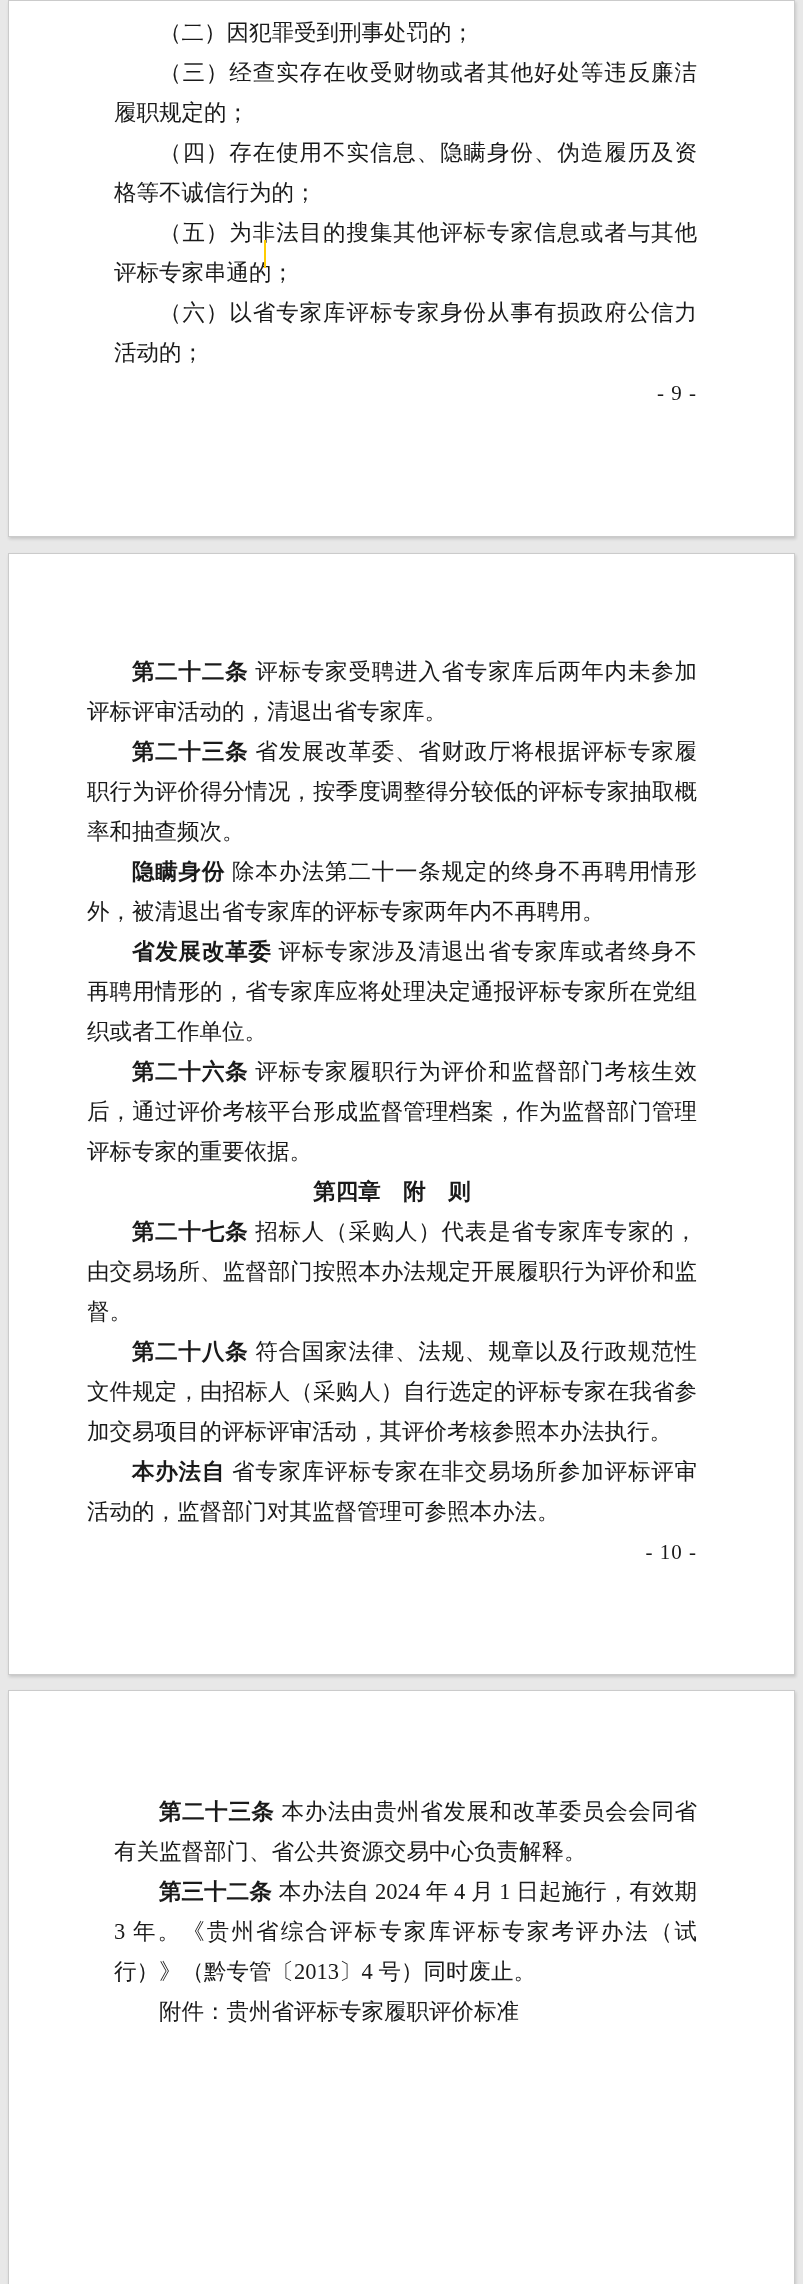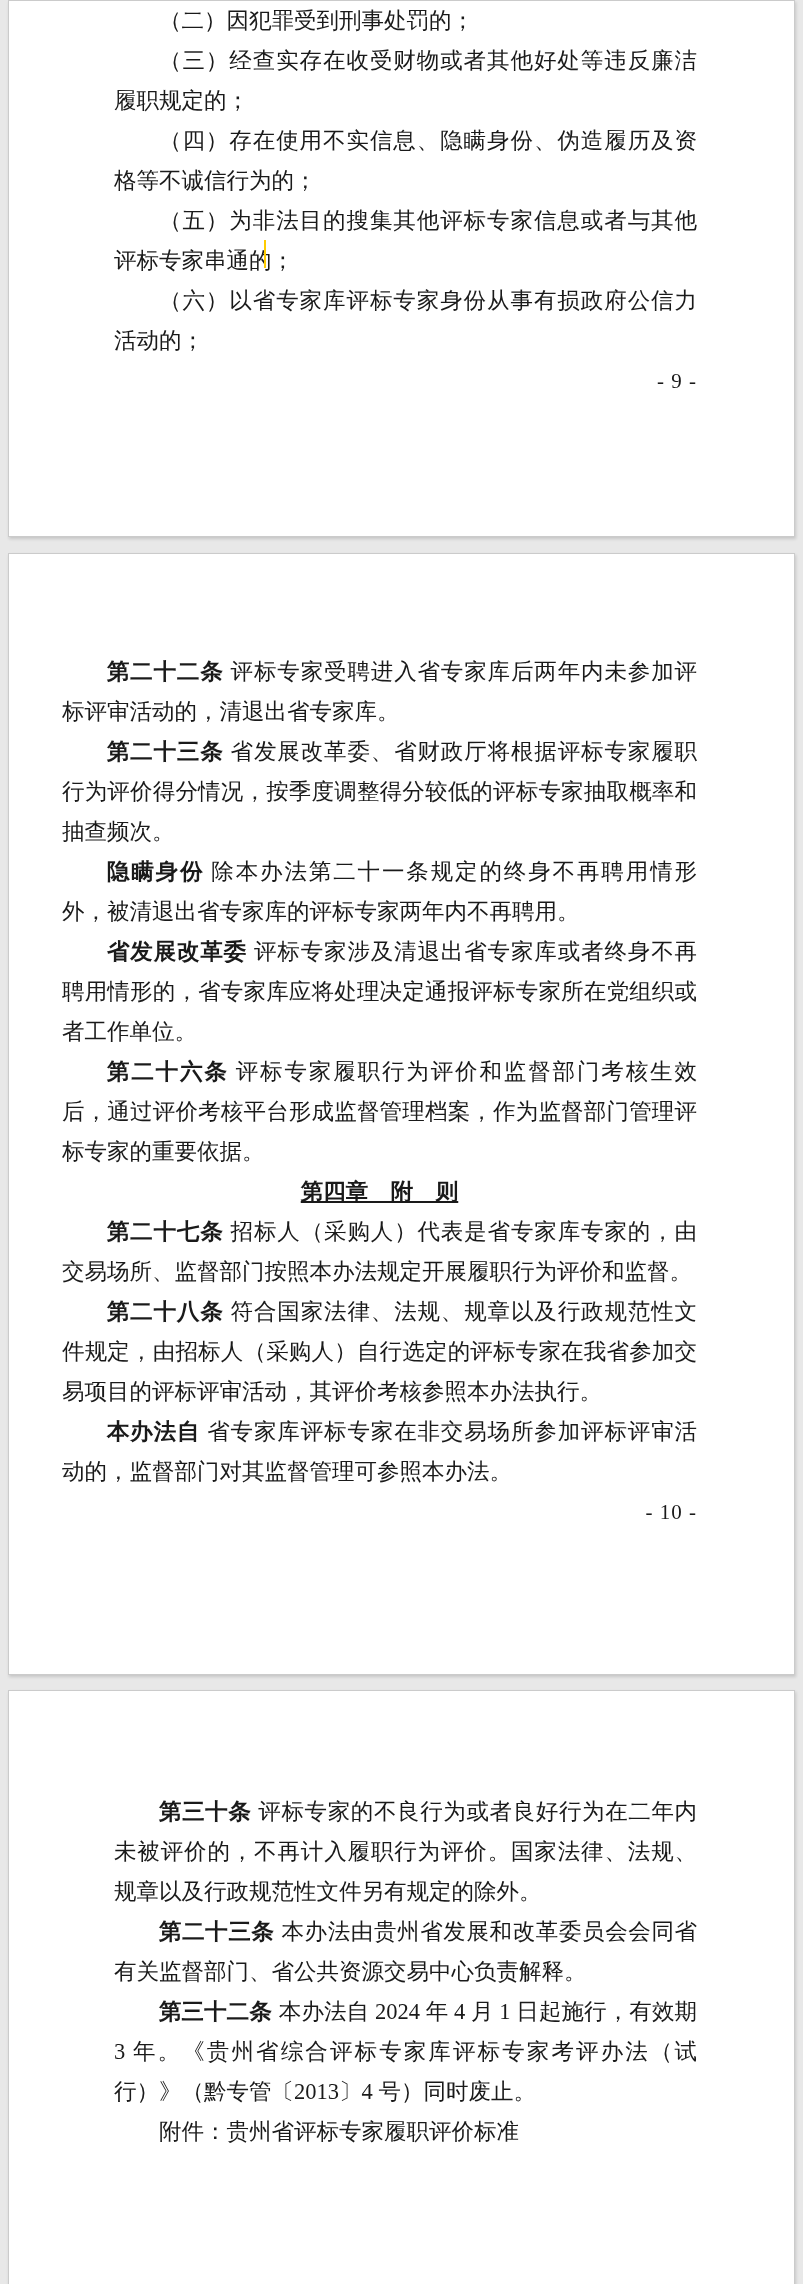--- a/index.html
+++ b/index.html
@@ -12,38 +12,37 @@
   .page {
     box-sizing: border-box;
     width: 787px;
     margin-left: 8px;
     background: #ffffff;
     border: 1px solid #cbcbcb;
     box-shadow: 1px 2px 3px rgba(0,0,0,0.15);
     position: relative;
     color: #1a1a1a;
   }
-  .page-9  { height: 537px;  padding: 0 97px 0 105px; }
-  .page-10 { height: 1122px; margin-top: 16px; padding: 98px 97px 0 53px; }
+  .page-9  { height: 537px;  padding: 12px 97px 0 105px; }
+  .page-10 { height: 1122px; margin-top: 16px; padding: 98px 97px 0 78px; }
   .page-11 { height: 1122px; margin-top: 15px; padding: 101px 97px 0 105px; }
 
   .para {
     margin: 0;
     font-size: 22.5px;
     line-height: 40px;
     text-indent: 2em;
     text-align: justify;
     text-justify: inter-ideograph;
     word-break: break-all;
   }
   .para.chapter-heading {
     text-align: center;
     text-indent: 0;
     font-weight: bold;
-    text-decoration: underline;
   }
   .para.attachment { }
   .lead { font-weight: bold; margin-right: 0.3em; }
 
   .page-number {
     font-size: 21px;
     line-height: 40px;
     letter-spacing: 1px;
     color: #1a1a1a;
   }
@@ -86,20 +85,19 @@
         <p class="para chapter-heading">第四章　附　则</p>
         <p class="para article"><b class="lead">第二十七条</b>招标人（采购人）代表是省专家库专家的，由交易场所、监督部门按照本办法规定开展履职行为评价和监督。</p>
         <p class="para article"><b class="lead">第二十八条</b>符合国家法律、法规、规章以及行政规范性文件规定，由招标人（采购人）自行选定的评标专家在我省参加交易项目的评标评审活动，其评价考核参照本办法执行。</p>
         <p class="para article"><b class="lead">本办法自</b>省专家库评标专家在非交易场所参加评标评审活动的，监督部门对其监督管理可参照本办法。</p>
       </div>
     <div class="page-number left">- 10 -</div>
   </div>
 
   <div class="page page-11">
     <div>
-        <p class="para article"><b class="lead">第三十条</b>评标专家的不良行为或者良好行为在二年内未被评价的，不再计入履职行为评价。国家法律、法规、规章以及行政规范性文件另有规定的除外。</p>
         <p class="para article"><b class="lead">第二十三条</b>本办法由贵州省发展和改革委员会会同省有关监督部门、省公共资源交易中心负责解释。</p>
         <p class="para article"><b class="lead">第三十二条</b>本办法自 2024 年 4 月 1 日起施行，有效期 3 年。《贵州省综合评标专家库评标专家考评办法（试行）》（黔专管〔2013〕4 号）同时废止。</p>
         <p class="para attachment">附件：贵州省评标专家履职评价标准</p>
       </div>
   </div>
 
 </div>
 
 </body></html>

